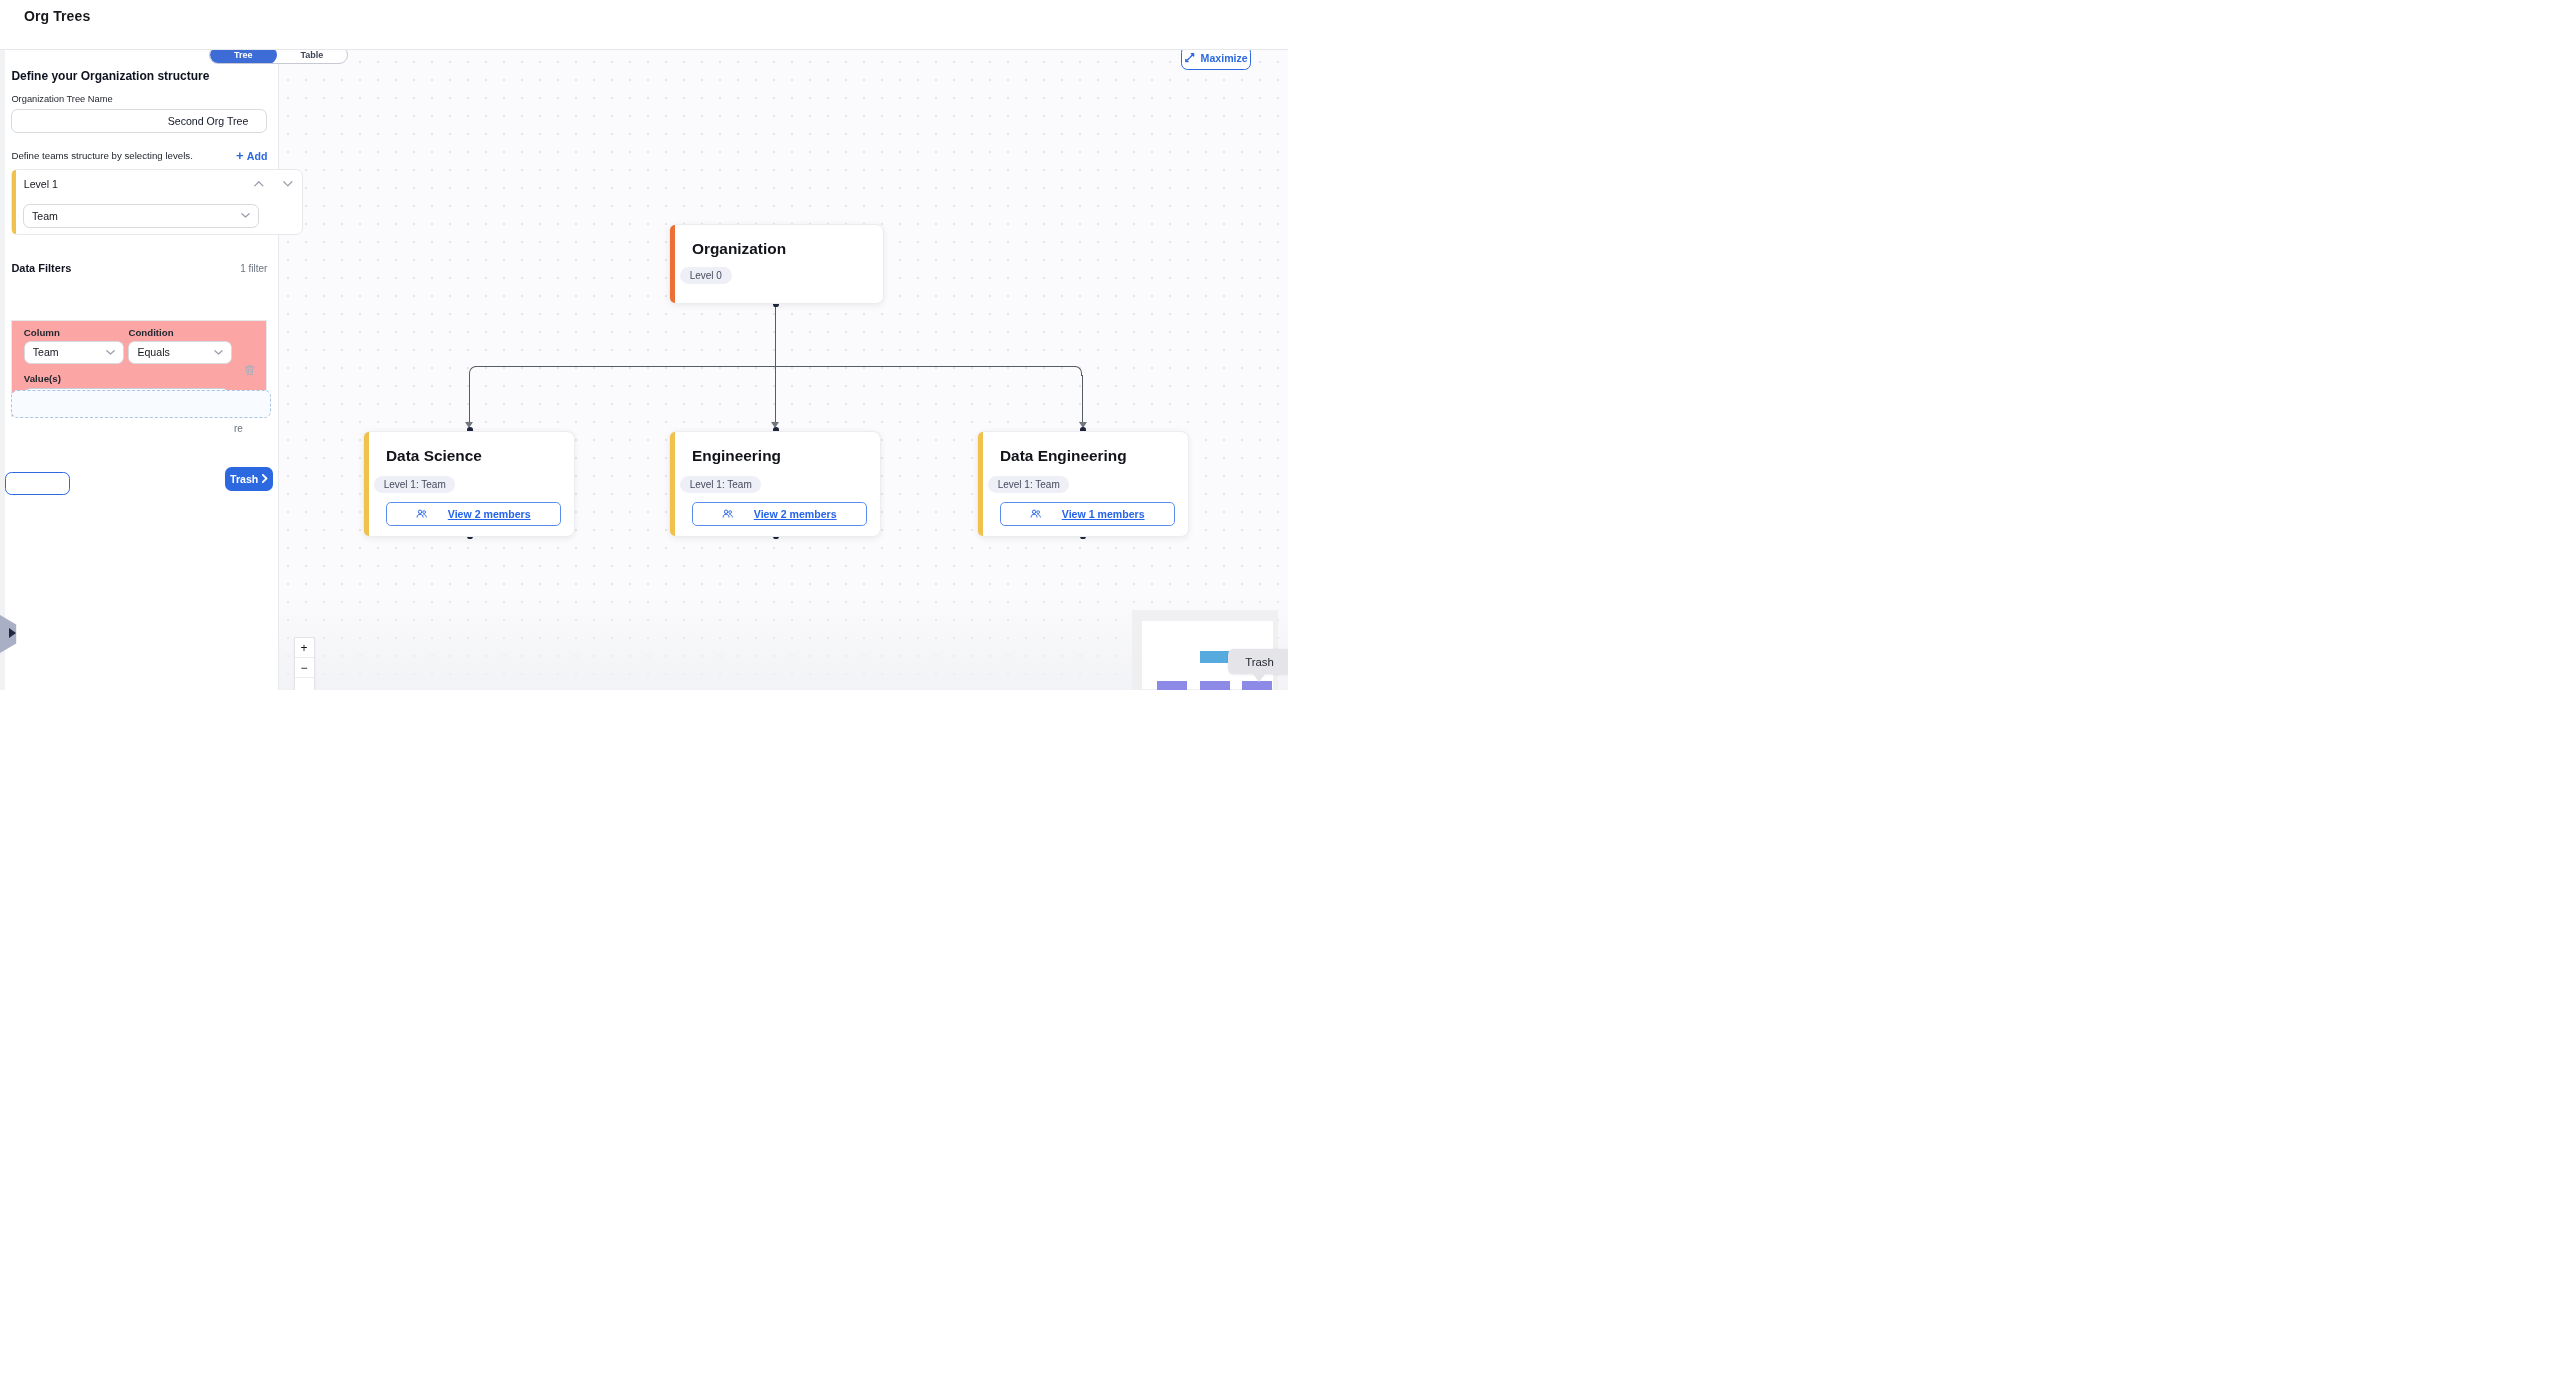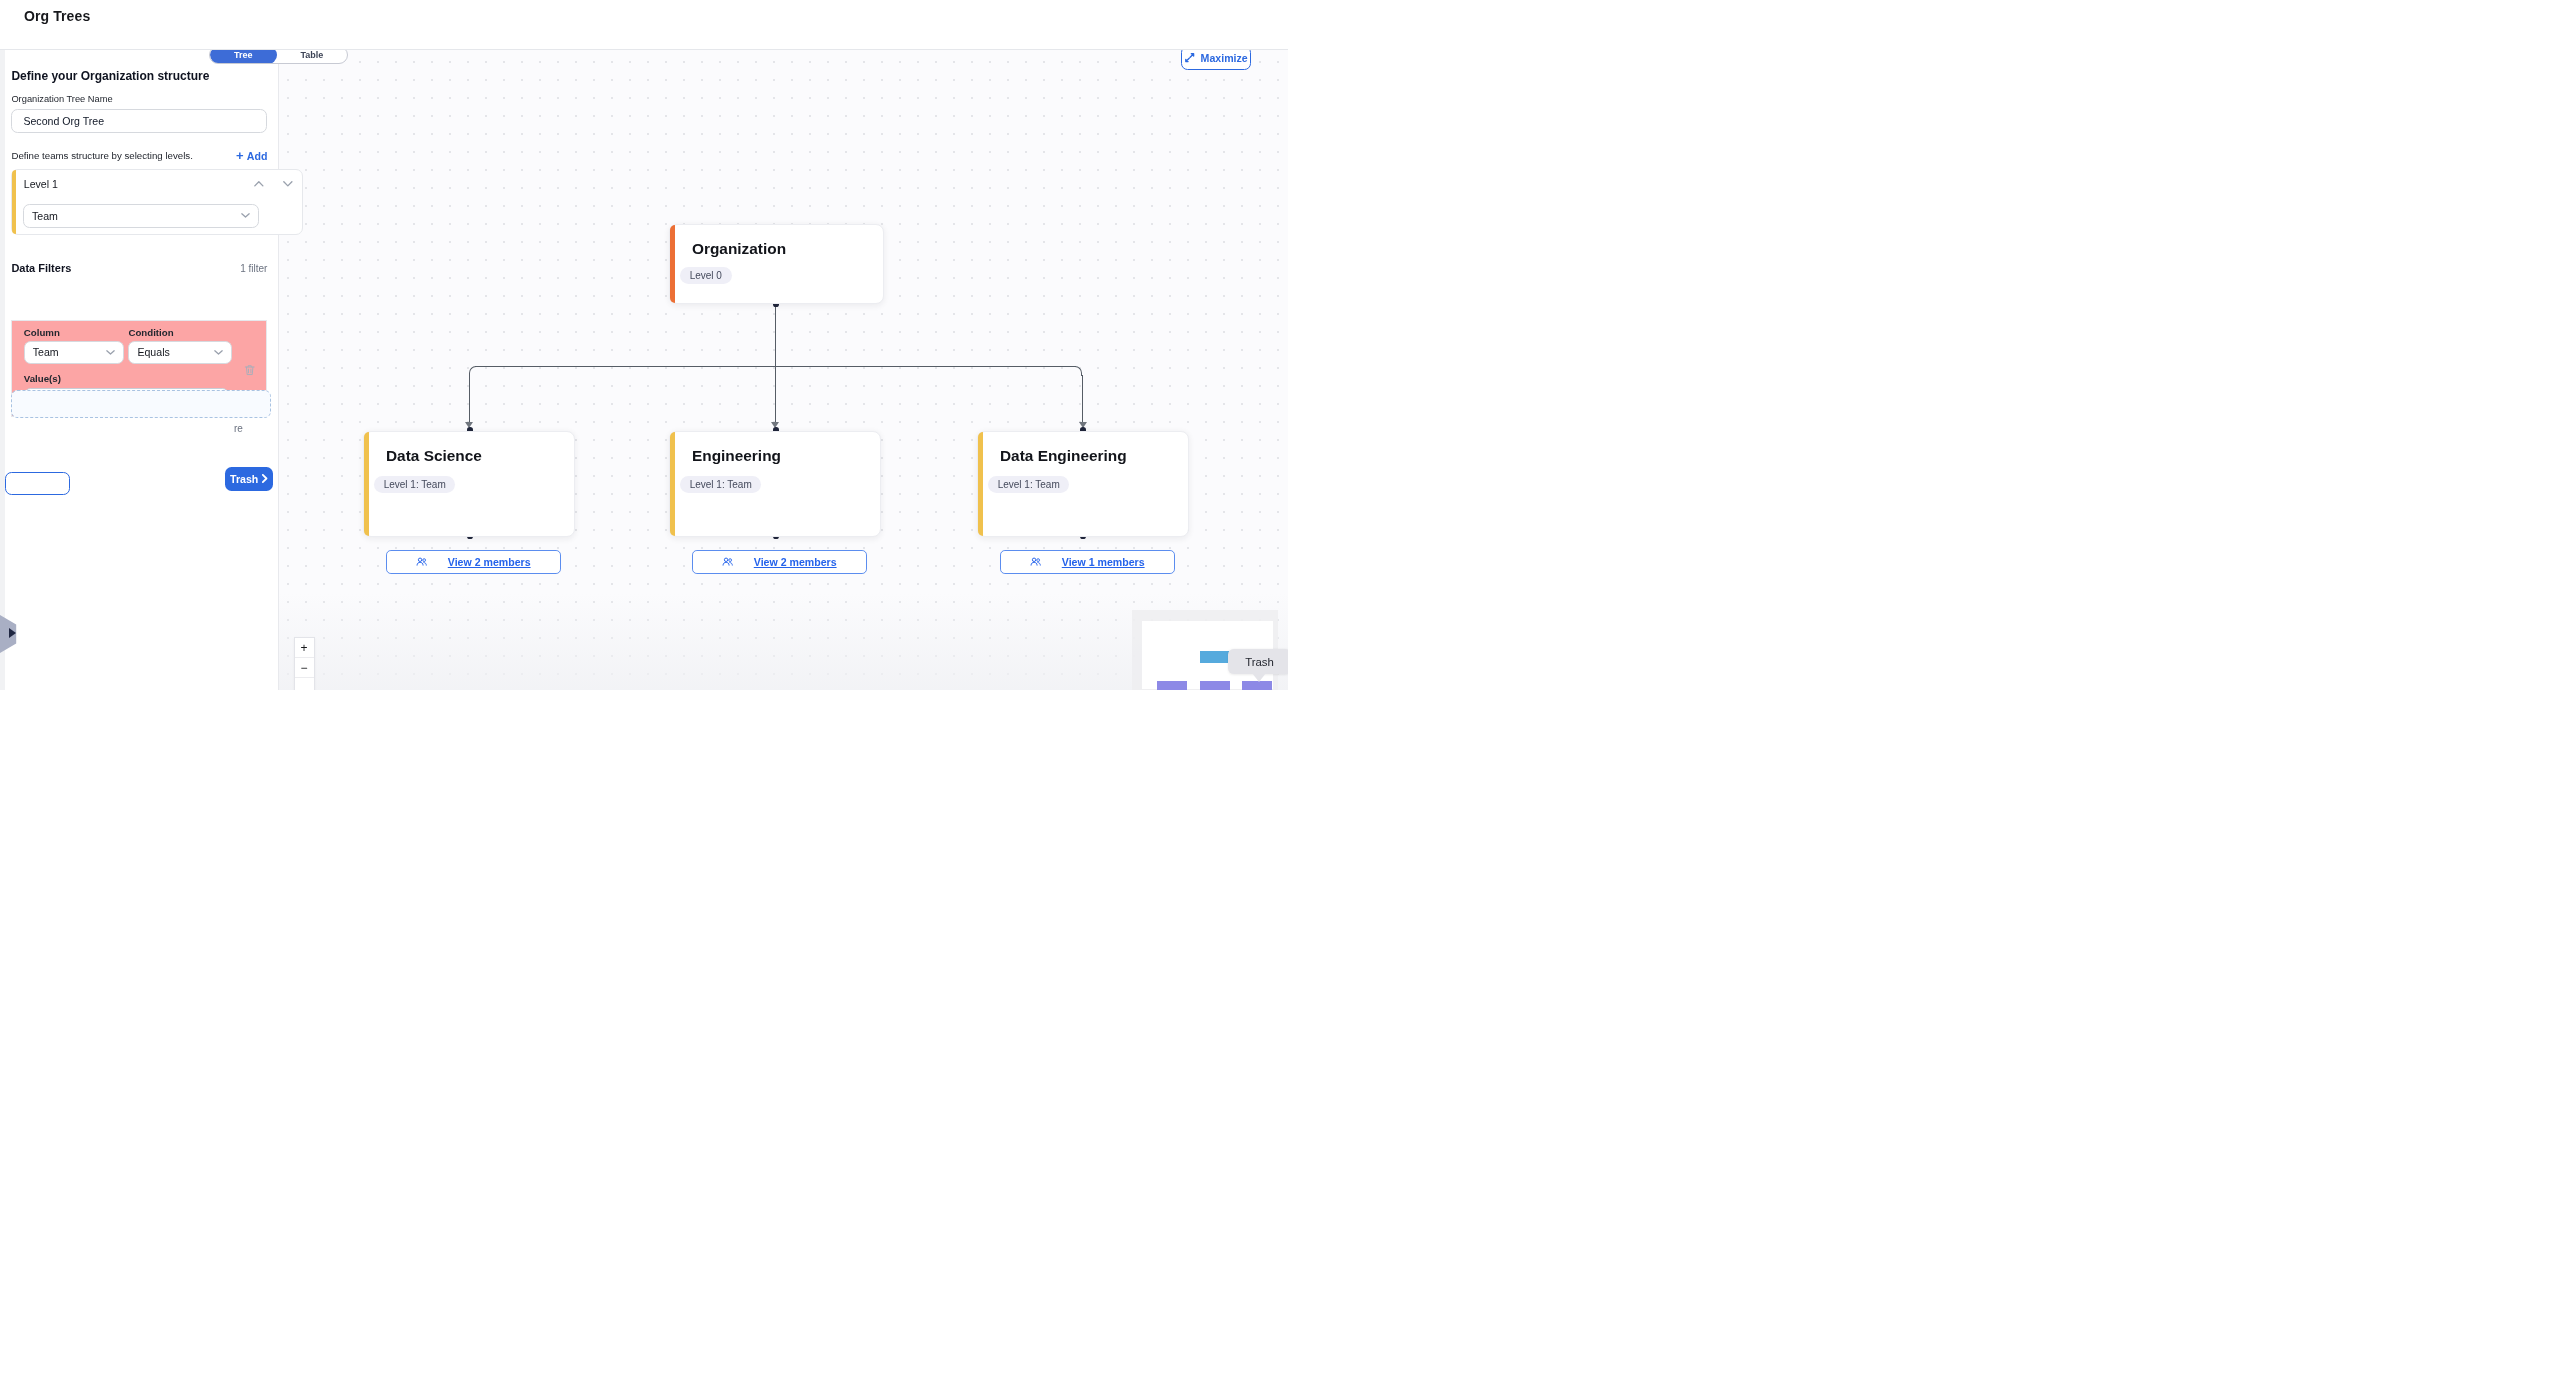--- a/index.html
+++ b/index.html
@@ -16,21 +16,21 @@
   #side-scroll-strip { position:absolute; left:0; top:0; width:4.9px; height:655px; background:#f1f2f4; }
 
   .seg-toggle { position:absolute; left:209px; top:10.6px; height:18px; display:flex; align-items:center;
     border:0.8px solid #c7cad3; border-radius:9.7px; background:#fff; overflow:hidden; }
   .seg { padding:0 24px; height:18px; display:flex; align-items:center; font-size:9px; font-weight:700; color:#3d4456; cursor:pointer; }
   .seg.active { background:#3d6cd7; color:#fff; border-radius:9.7px; }
 
   .h2 { position:absolute; left:11.4px; top:34px; font-size:12px; font-weight:700; color:#0f1320; }
   .field-label { position:absolute; left:11.4px; top:59px; font-size:9.3px; color:#23272f; }
   .text-input { position:absolute; left:11.4px; top:74px; width:256px; height:23.5px; border:0.8px solid #d6d9de; border-radius:6.5px;
-    padding:0 11px; font-size:10.6px; color:#111827; font-family:inherit; background:#fff; }
+    padding:0 18px; font-size:10.6px; color:#111827; font-family:inherit; background:#fff;text-align:right; }
 
   .hint-row { position:absolute; left:11.4px; top:114px; width:256px; display:flex; justify-content:space-between; align-items:center; }
   .hint-text { font-size:9.7px; color:#23272f; }
   .add-btn { display:flex; align-items:center; gap:3.2px; color:#2c69e0; font-size:10.6px; font-weight:700; cursor:pointer; }
   .add-btn .plus { font-size:13px; font-weight:600; line-height:1; }
 
   .level-card { position:absolute; left:11.4px; top:134px; width:292px; height:66px; border:0.8px solid #e6e8ec; border-radius:7px; background:#fff; }
   .level-accent { position:absolute; left:0; top:0; bottom:0; width:4px; background:#f0c14d; border-radius:6.5px 0 0 6.5px; }
   .level-head { position:absolute; left:11.4px; top:8px; right:9.7px; display:flex; align-items:center; }
   .level-title { font-size:10.6px; color:#15181f; }
@@ -103,21 +103,21 @@
     border-radius:6.5px; color:#2c69e0; font-size:10.6px; font-weight:700; display:flex; align-items:center; justify-content:center; gap:4.9px; cursor:pointer; font-family:inherit; }
 
   .node { position:absolute; background:#fff; border:0.8px solid #ecedf1; border-radius:8px; box-shadow:0 1.6px 6.5px rgba(22,28,45,.07); }
   .node .accent { position:absolute; left:0; top:0; bottom:0; width:4.9px; border-radius:8px 0 0 8px; }
   .accent-orange { background:#ec6f35; }
   .accent-yellow { background:#f0c14d; }
   .node-title { position:absolute; left:22px; top:14.6px; font-size:15.4px; font-weight:700; color:#12141a; white-space:nowrap; }
   .badge { position:absolute; left:10px; display:inline-flex; background:#efeff7; color:#454a5c; border-radius:10.6px;
     padding:3.2px 9.7px; font-size:10px; }
   .mem-btn { position:absolute; left:22px; right:13px; top:70px; height:23.5px; background:#fff; border:0.8px solid #5b8def; border-radius:4.9px;
-    display:flex; align-items:center; justify-content:center; gap:20px; color:#2563eb; font-size:10.6px; font-weight:700; cursor:pointer; font-family:inherit;margin-top:48px; }
+    display:flex; align-items:center; justify-content:center; gap:20px; color:#2563eb; font-size:10.6px; font-weight:700; cursor:pointer; font-family:inherit; }
   .mem-btn .u { text-decoration:underline; }
 
   .cline { position:absolute; }
   .cdot { position:absolute; width:5.7px; height:5.7px; border-radius:50%; background:#20263b; }
   .arrow-down { position:absolute; width:0; height:0; border-left:4.5px solid transparent; border-right:4.5px solid transparent;
     border-top:6.5px solid #70767e; }
 
   .zoom-ctrl { position:absolute; left:14.6px; top:602px; width:21px; background:#fff; border:0.8px solid #e3e4e9;
     box-shadow:0 0.8px 2.4px rgba(0,0,0,.05); }
   .zoom-btn { width:100%; height:20px; display:flex; align-items:center; justify-content:center; font-size:12px; color:#17181c;

